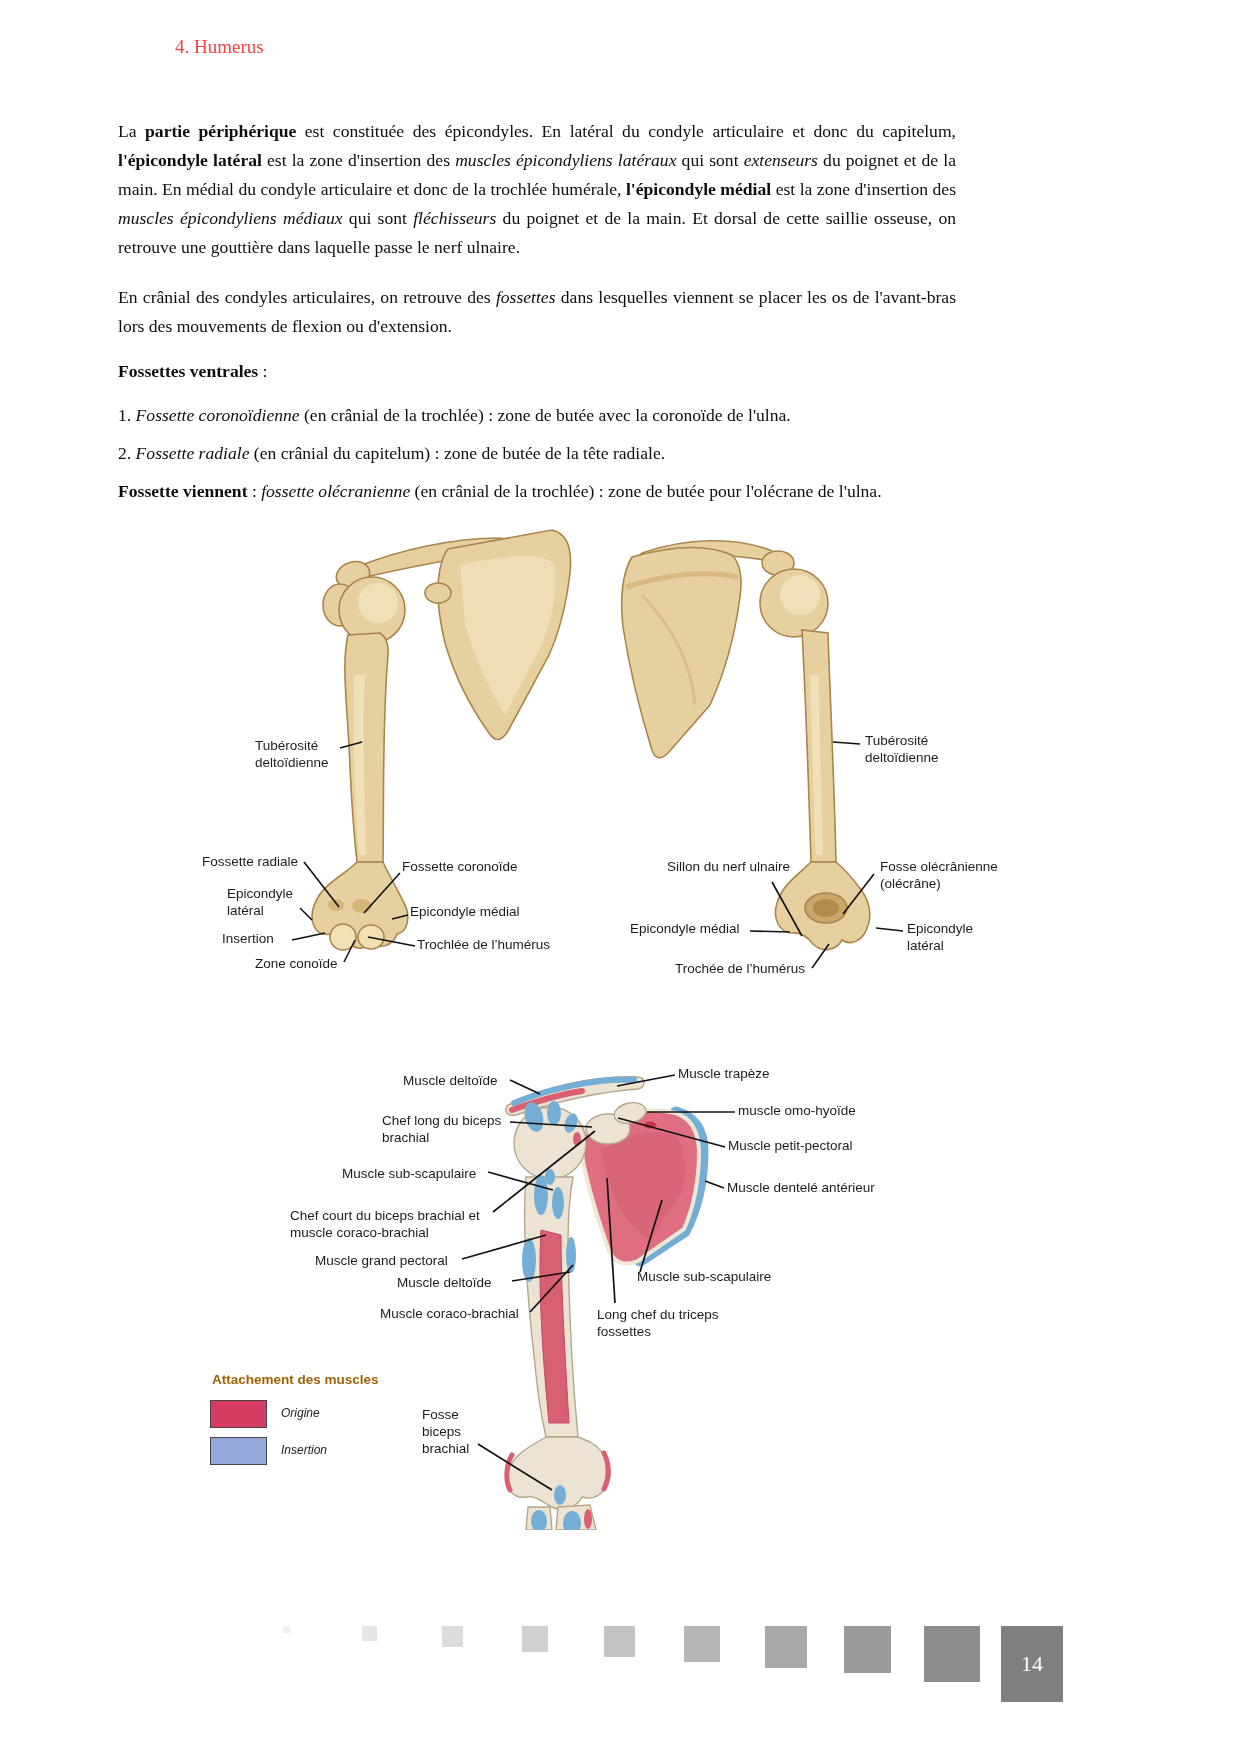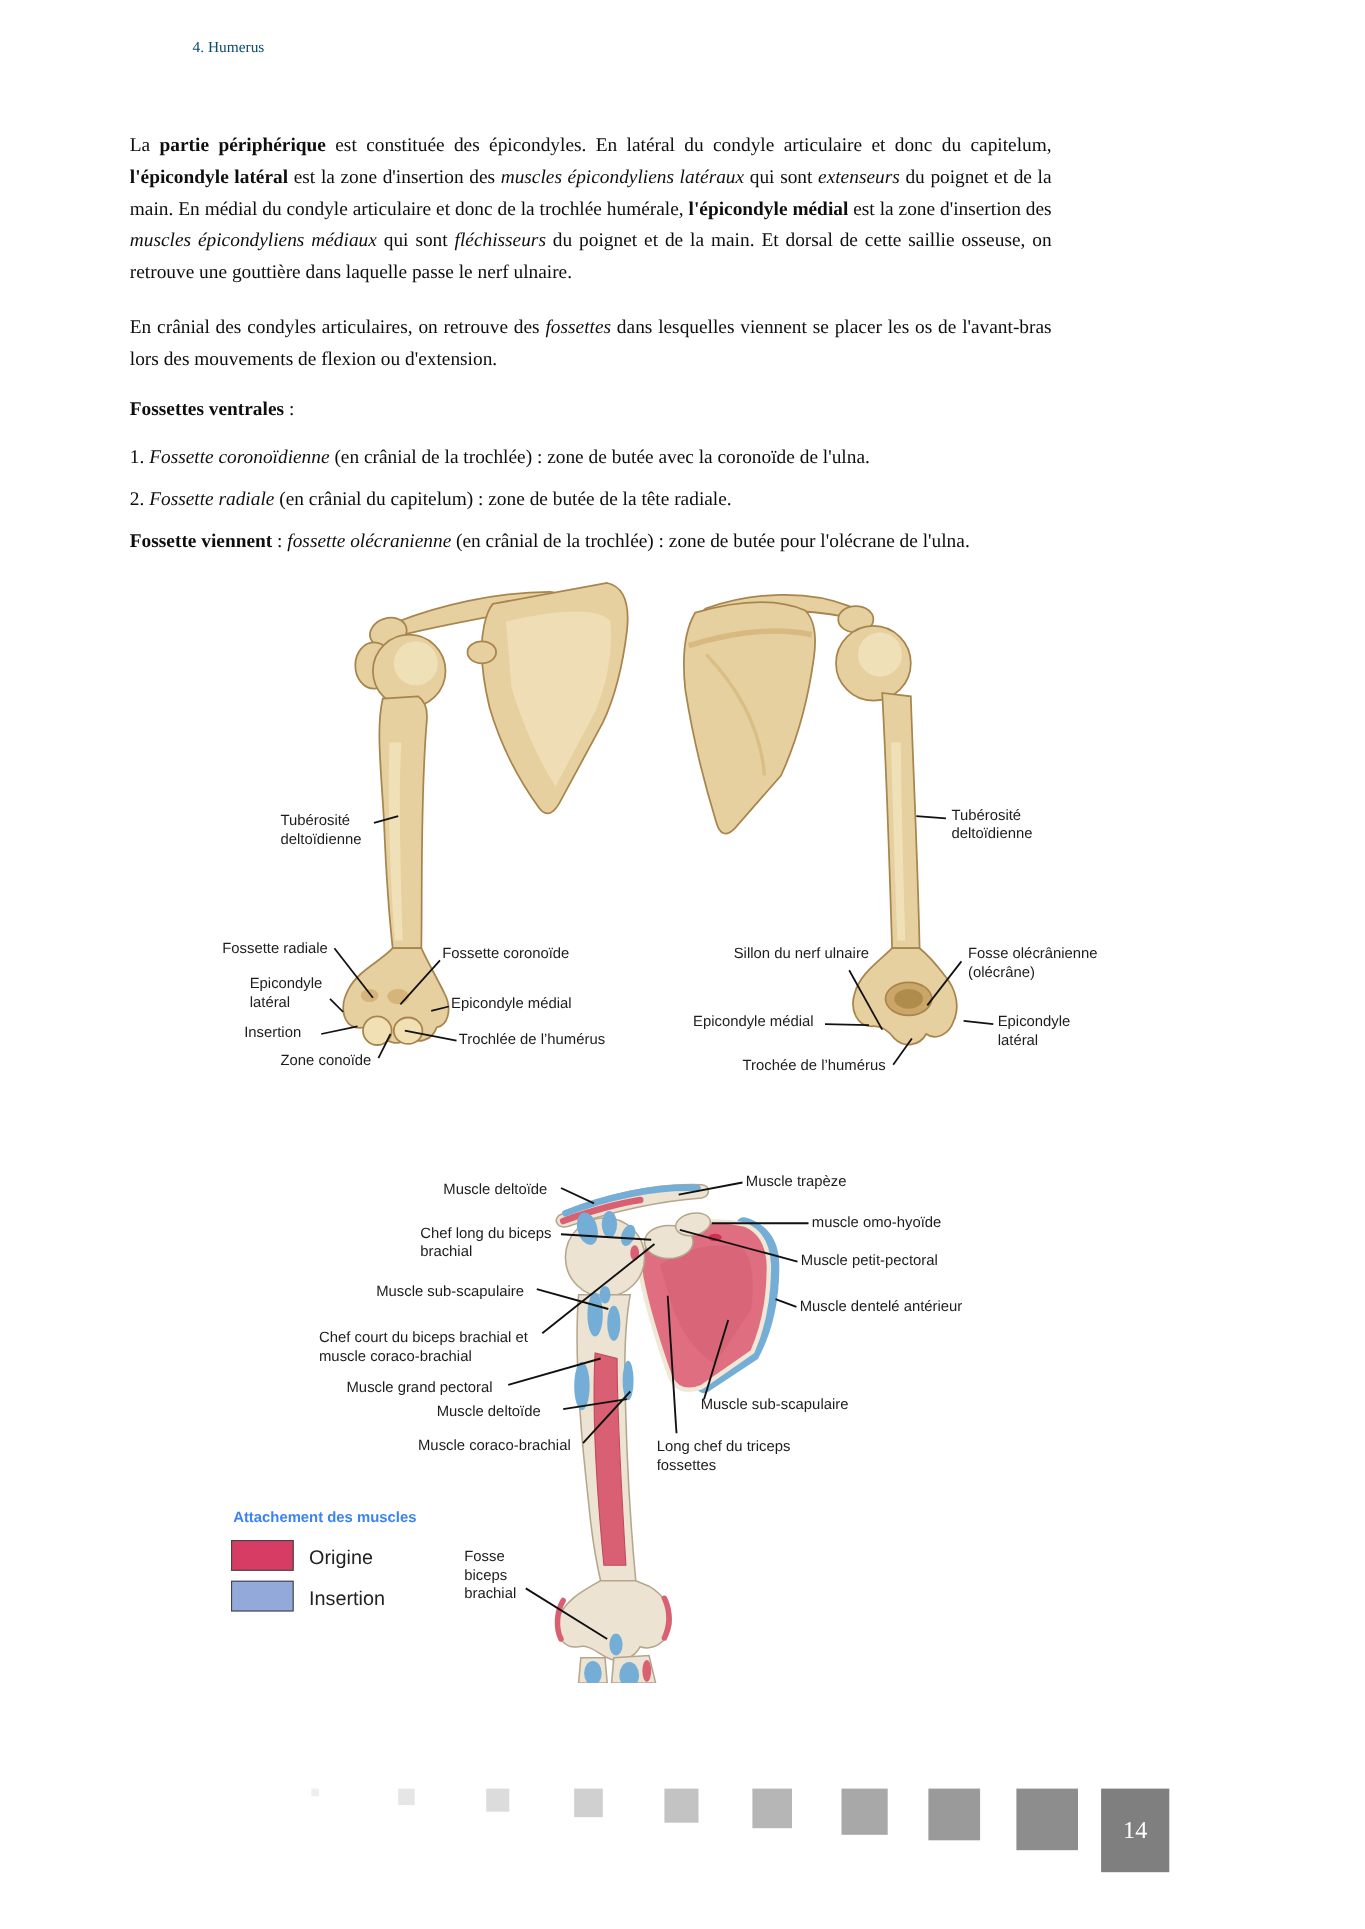--- a/index.html
+++ b/index.html
@@ -1,28 +1,28 @@
 <!DOCTYPE html>
 <html><head>
 <meta charset="utf-8">
 <style>
   html,body{margin:0;padding:0;background:#fff;}
   .page{position:relative;width:1241px;height:1754px;background:#ffffff;overflow:hidden;
         font-family:"Liberation Serif",serif;color:#0e0e0e;}
-  .hdr{position:absolute;left:175px;top:36px;font-size:14px;color:#0c4a6e;}
+  .hdr{position:absolute;left:175px;top:36px;font-size:19px;color:#ef4444;}
   .textcol{position:absolute;left:118px;top:0;width:838px;}
   .bodyp{position:absolute;left:0;width:100%;text-align:justify;font-size:17.6px;line-height:29px;}
   .bodyp b{font-weight:bold;}
   .bodyp i{font-style:italic;}
   .caption{position:absolute;left:118px;width:838px;text-align:center;font-style:italic;font-size:17px;color:#111;}
   .figsvg{position:absolute;}
   .lbl{position:absolute;font-family:"Liberation Sans",sans-serif;font-size:13.5px;line-height:17px;color:#1c1c1c;white-space:normal;}
-  .legend-title{position:absolute;left:212px;top:1372px;font-family:"Liberation Sans",sans-serif;font-weight:bold;font-size:13.5px;color:#3b82f6;}
+  .legend-title{position:absolute;left:212px;top:1372px;font-family:"Liberation Sans",sans-serif;font-weight:bold;font-size:13.5px;color:#a16207;}
   .swatch{position:absolute;left:210px;width:57px;height:28px;border:1px solid #444;box-sizing:border-box;}
-  .legend-item{position:absolute;left:281px;font-family:"Liberation Sans",sans-serif;font-size:18px;color:#222;}
+  .legend-item{position:absolute;left:281px;font-family:"Liberation Sans",sans-serif;font-style:italic;font-size:12px;color:#222;}
   .fsq{position:absolute;}
   .pagenum-sq{position:absolute;left:1001px;top:1626px;width:62px;height:76px;background:#7f7f7f;
               display:flex;align-items:center;justify-content:center;}
   .pagenum{font-family:"Liberation Serif",serif;font-size:22px;color:#ffffff;}
 </style>
 </head>
 <body>
 
 <div class="page">
 

